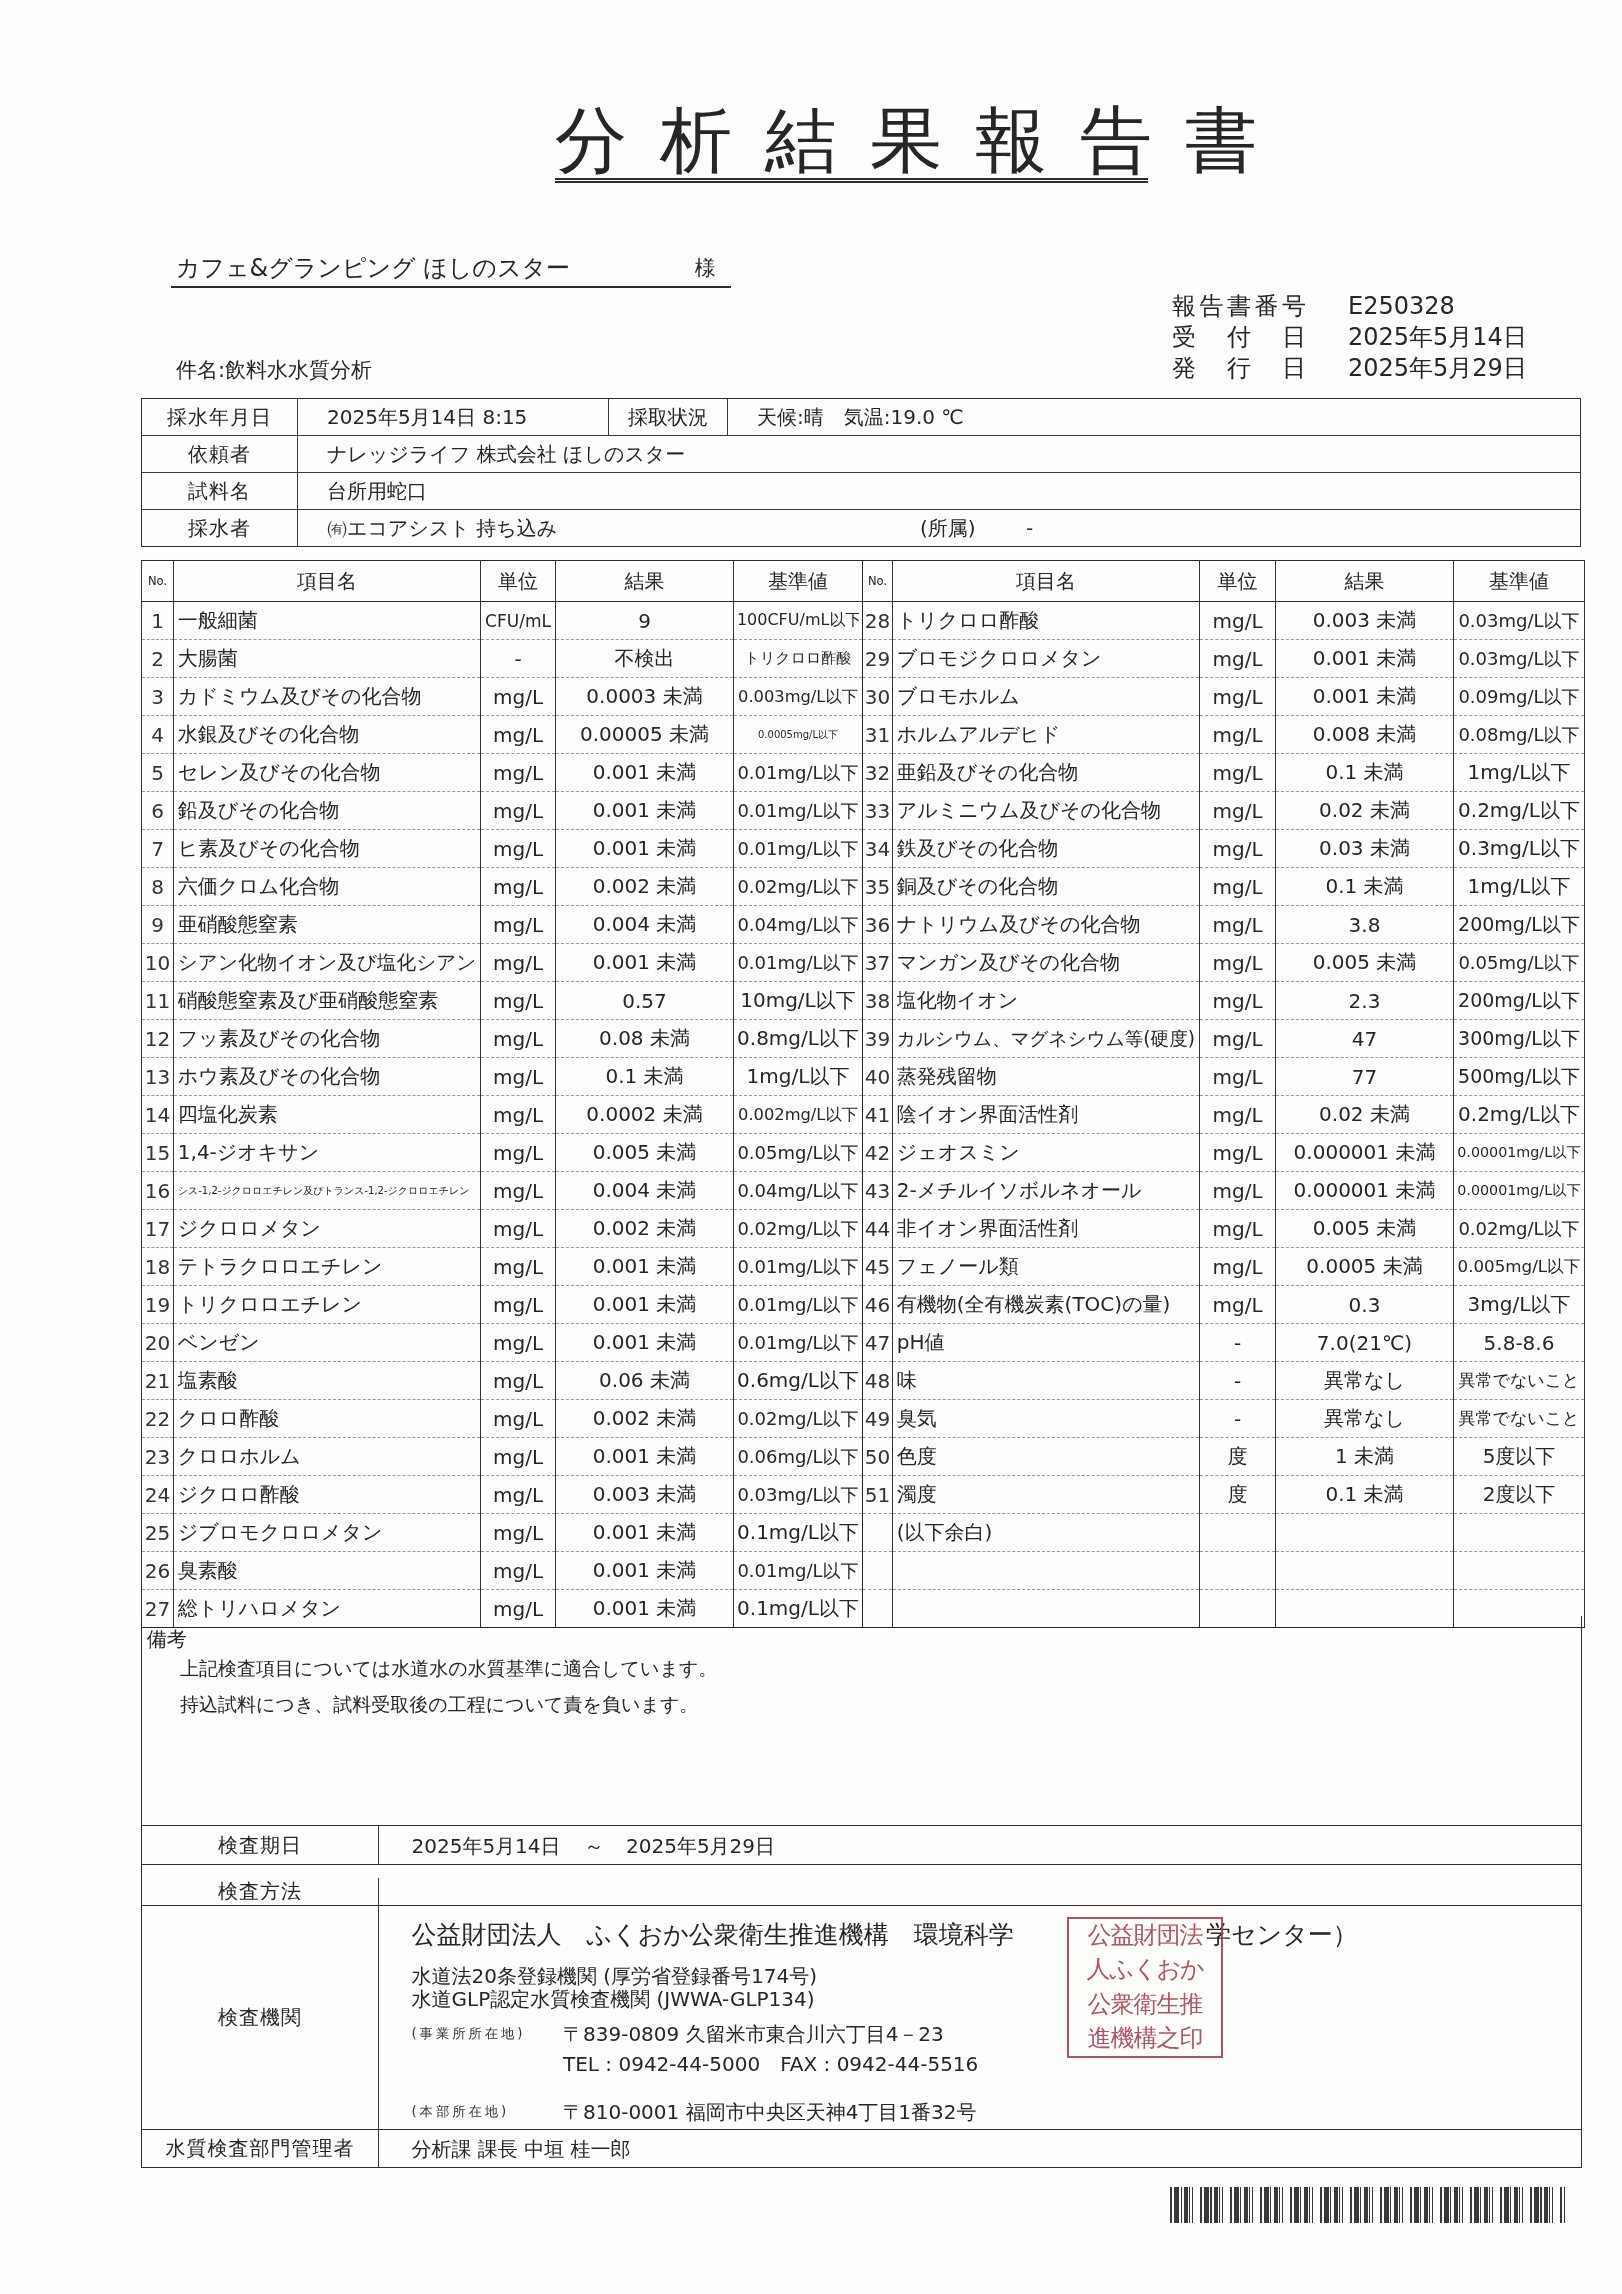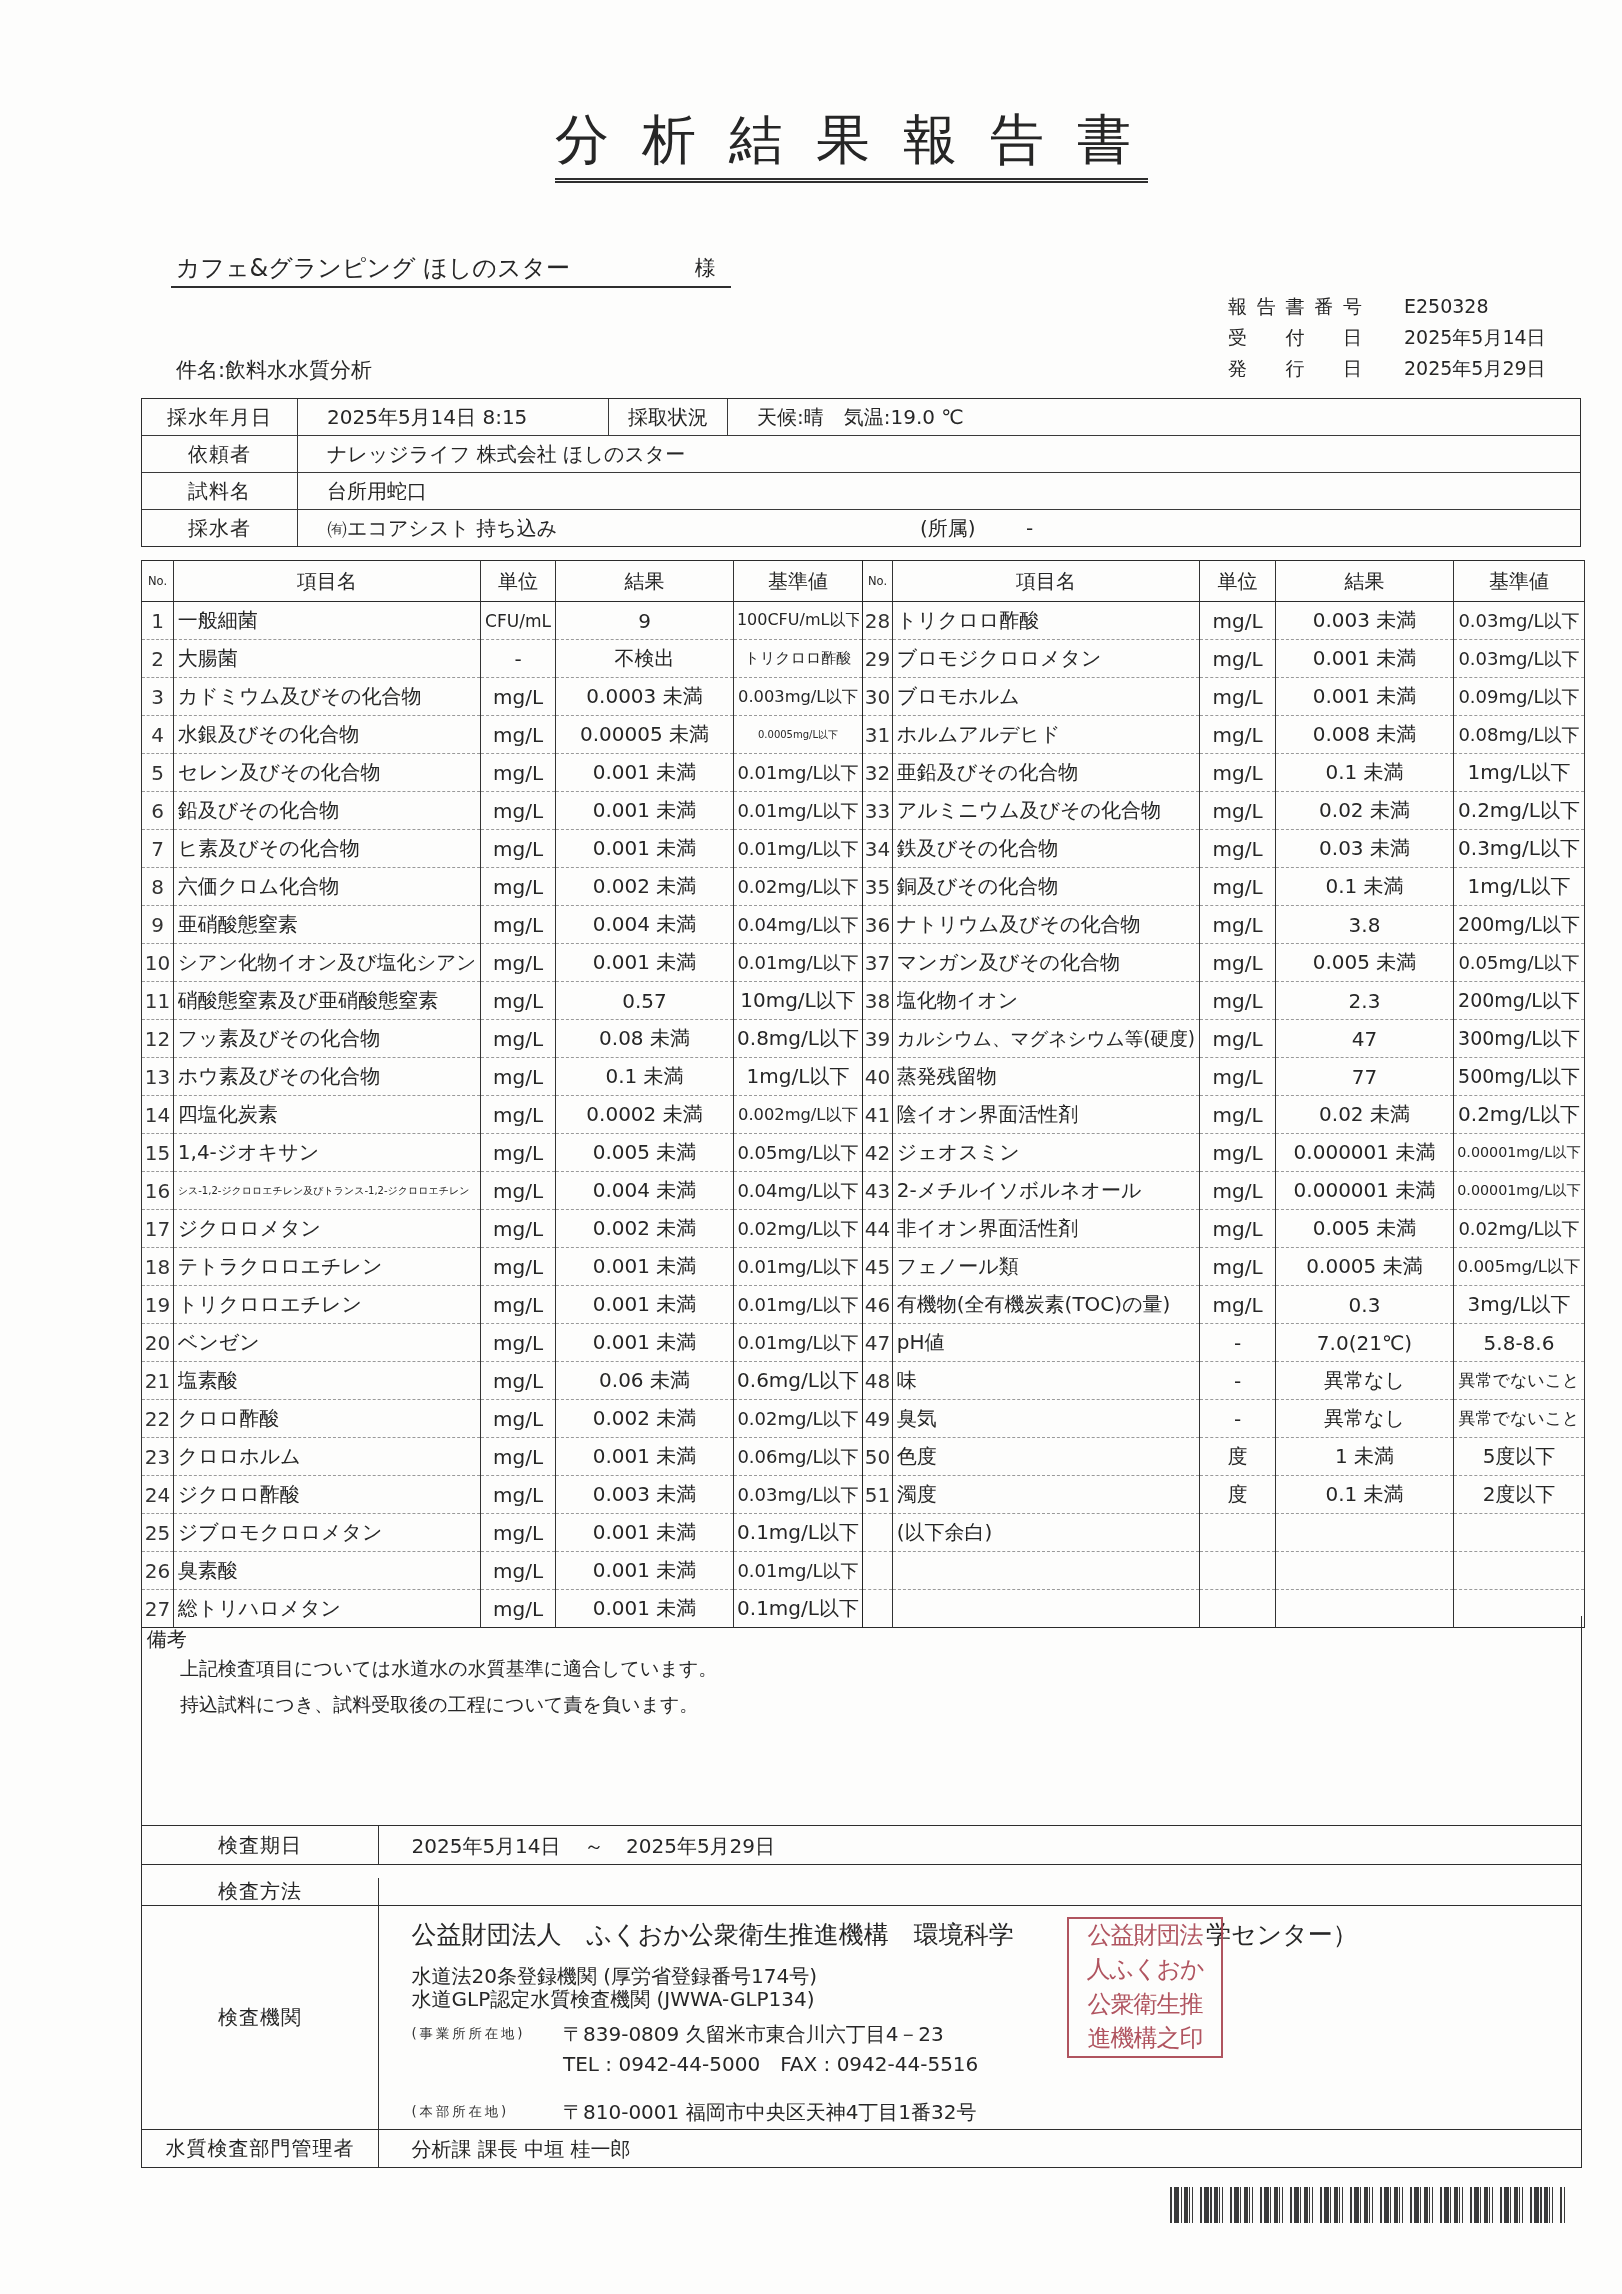--- a/index.html
+++ b/index.html
@@ -7,31 +7,31 @@
     position: relative; width: 1622px; height: 2294px; overflow: hidden;
     background: #fdfdfc; color: #262626;
     font-family: "DejaVu Sans", "Liberation Sans", sans-serif;
   }
   .abs { position: absolute; white-space: nowrap; }
 
   
   .title {
     left: 555px; top: 103px; width: 593px; height: 75px;
     border-bottom: 5.7px double #2e2e2e;
-    font-family: Liberation Serif, serif;
-    font-size: 54px; line-height: 75px;
+    font-family: Liberation Sans, sans-serif;
+    font-size: 72px; line-height: 75px;
   }
   .title span { letter-spacing: 33px; }
   .client {
     left: 171px; top: 250px; width: 560px; height: 36px;
     border-bottom: 2.9px solid #2e2e2e; font-size: 24px; line-height: 36px;
   }
   .client .name { position: absolute; left: 4.8px; top: 0; }
   .client .honor { position: absolute; right: 15.3px; top: 0; font-size: 21px; }
-  .rinfo { left: 1228px; top: 291px; font-size: 19px; line-height: 31px; }
+  .rinfo { left: 1172px; top: 291px; font-size: 24px; line-height: 31px; }
   .rinfo .row { display: flex; }
   .rinfo .lbl { display: inline-block; width: 134px; text-align: justify; text-align-last: justify; }
   .rinfo .val { margin-left: 42px; }
   .subject { left: 176px; top: 356px; font-size: 21px; }
 
   
   .info {
     left: 141px; top: 398px; width: 1438px;
     border: 1.9px solid #2e2e2e; font-size: 20px;
   }

